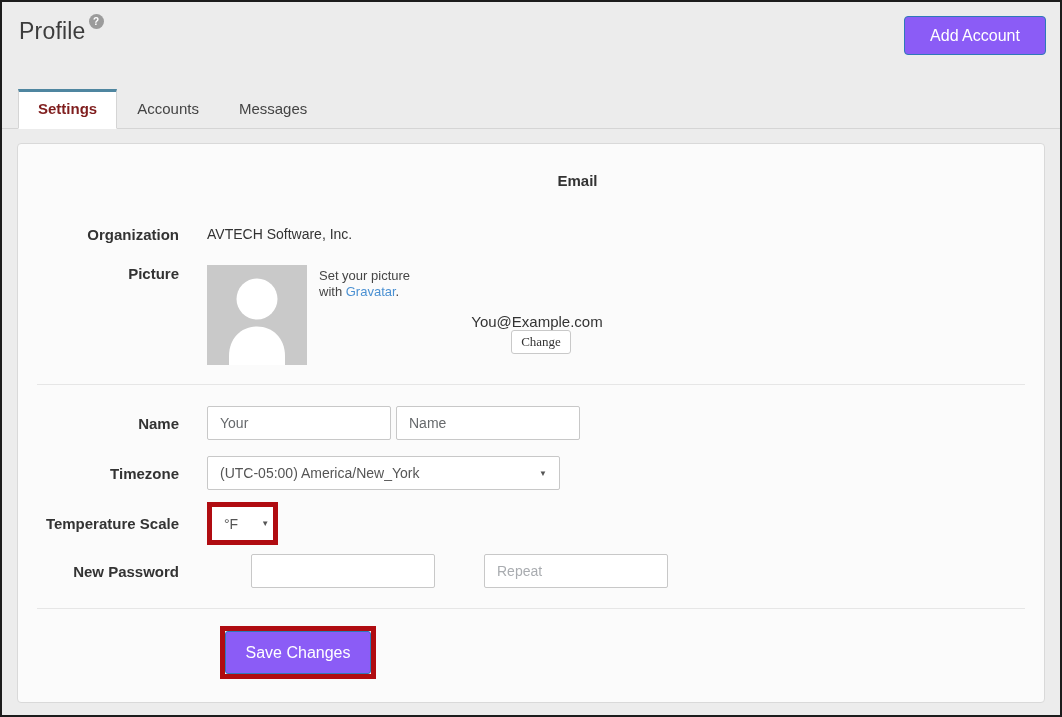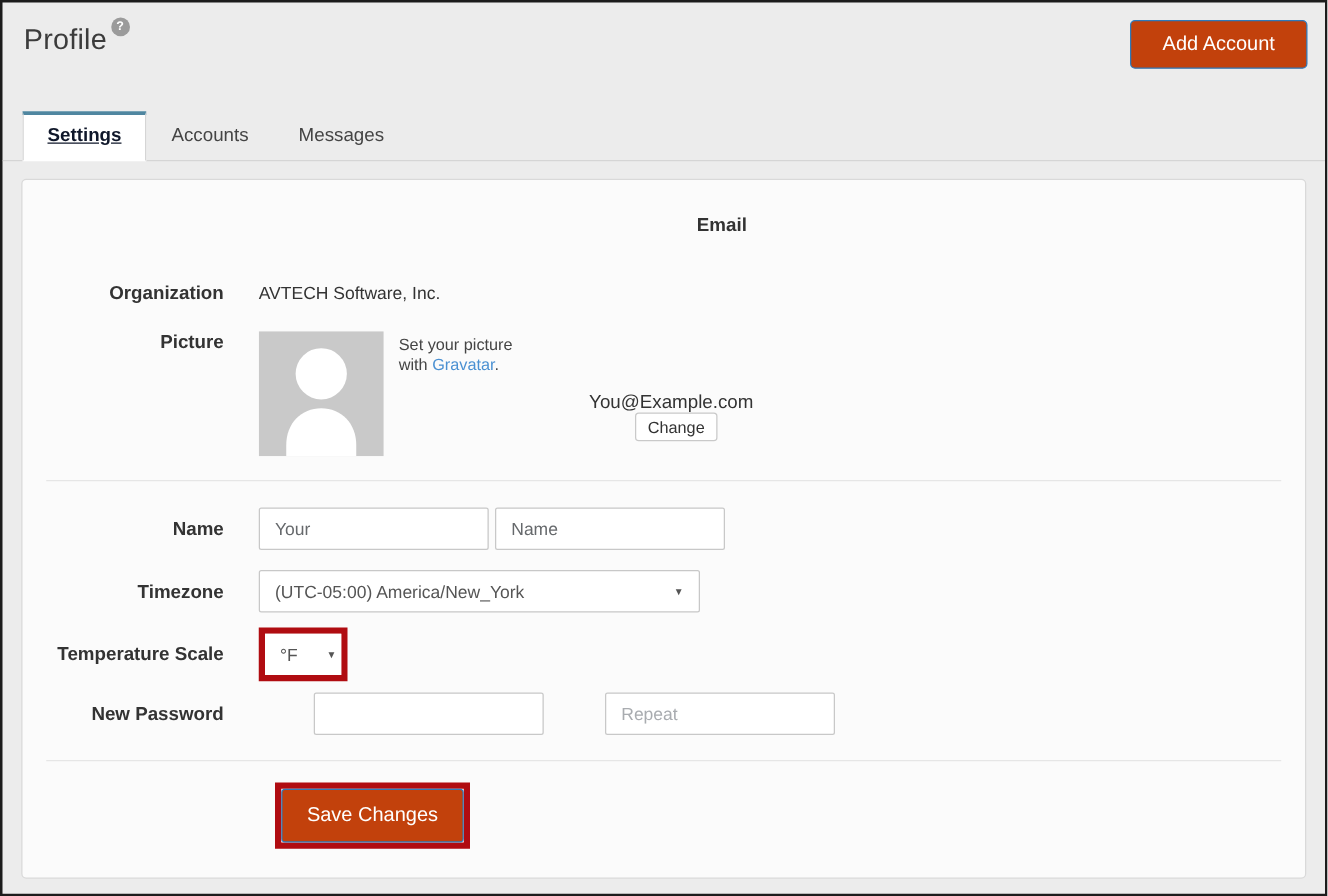--- a/index.html
+++ b/index.html
@@ -23,21 +23,21 @@
     letter-spacing: 0.2px;
   }
   .help-badge {
     display: inline-block; vertical-align: top;
     width: 15px; height: 15px; border-radius: 50%;
     background: #9b9b9b; color: #ffffff;
     font-size: 10px; font-weight: bold; line-height: 15px; text-align: center;
     position: relative; top: -4px; left: 3px;
   }
   .btn-primary {
-    background: #c2410c; border: 1px solid #2e79b9; color: #fff;
+    background: #8b5cf6; border: 1px solid #2e79b9; color: #fff;
     border-radius: 4px; cursor: pointer;
     font-family: inherit;
   }
   .add-account {
     position: absolute; top: 14px; right: 14px;
     width: 142px; height: 39px; font-size: 16px;
   }
   
   .tabbar {
     border-bottom: 1px solid #d5d5d5;
@@ -46,26 +46,25 @@
     height: 41px;
   }
   .tab {
     font-size: 15px; color: #444; cursor: pointer;
     padding: 10px 19px 11px;
     border: 1px solid transparent;
     margin-bottom: -1px;
   }
   .tab.active {
     background: #ffffff;
-    font-weight: bold; color: #0f172a;
+    font-weight: bold; color: #7f1d1d;
     border-color: #d5d5d5;
     border-top: 3px solid #4f86a0;
     border-bottom-color: #ffffff;
     padding-top: 8px;
-    text-decoration: underline;
   }
   
   .panel {
     margin: 14px 15px 0 15px;
     height: 560px;
     background: #fbfbfb;
     border: 1px solid #d9d9d9;
     border-radius: 4px;
     padding-top: 28px;
   }
@@ -77,21 +76,21 @@
     font-size: 15px; font-weight: bold; color: #333;
     margin-right: 28px;
   }
   .divider { border: none; border-top: 1px solid #e6e6e6; margin: 0 19px; }
   
   .row-email { height: 30px; flex-direction: column; }
   .email-value { font-size: 15px; color: #333; margin-right: 8px; }
   .change-btn {
     background: #fff; border: 1px solid #c9c9c9; border-radius: 3px;
     font-size: 13px; color: #333; padding: 3px 9px; cursor: pointer;
-    font-family: Liberation Sans, sans-serif;
+    font-family: Liberation Serif, serif;
   }
   .row-org { height: 30px; margin-top: 17px; }
   .org-value { font-size: 14px; color: #333; }
   
   .row-picture { margin-top: 16px; }
   .avatar-box { width: 100px; height: 100px; flex: 0 0 100px; }
   .pic-caption { font-size: 13px; color: #454545; margin-left: 12px; line-height: 16px; padding-top: 3px; }
   .pic-caption a { color: #4a90d2; text-decoration: none; cursor: pointer; }
   
   .tinput {

